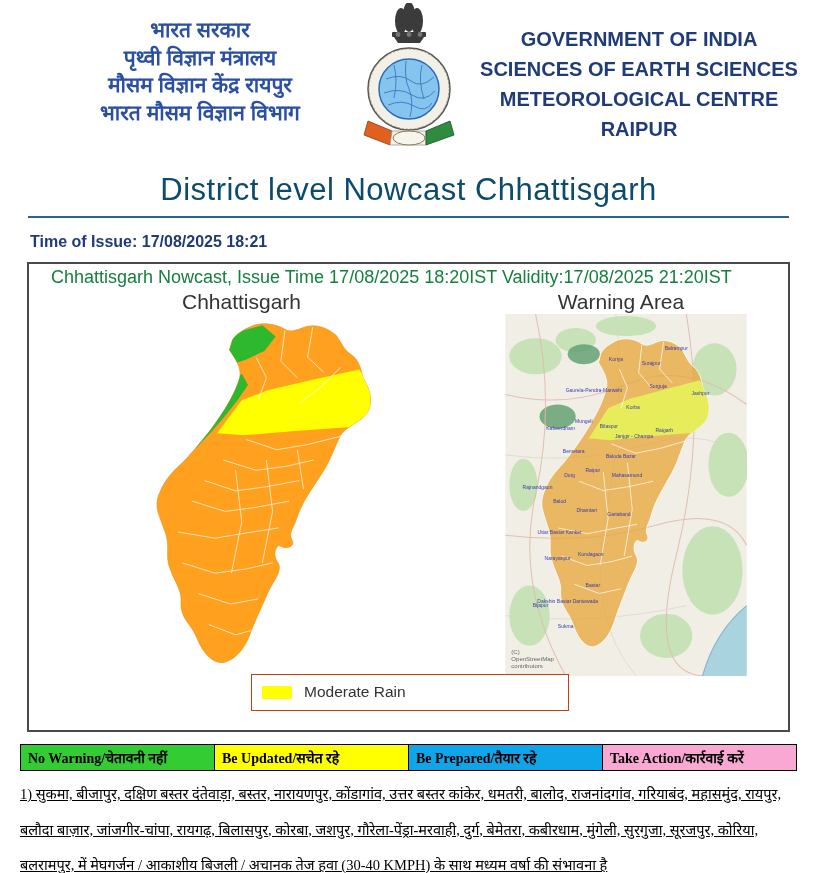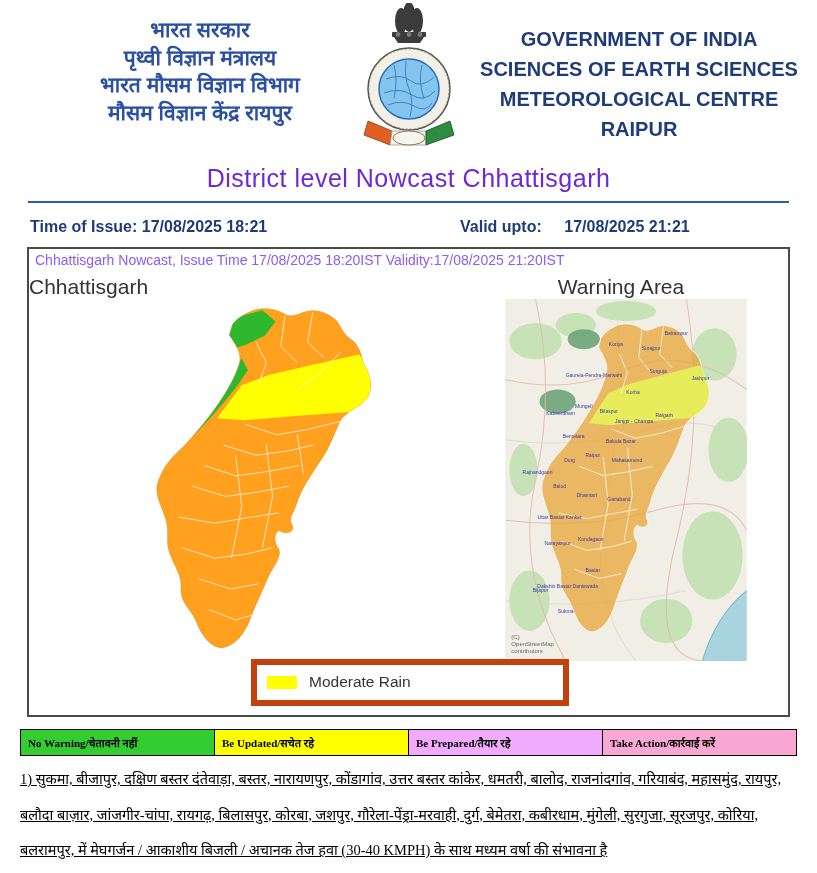--- a/index.html
+++ b/index.html
@@ -14,76 +14,76 @@
     position:absolute; left:52px; top:16px; width:296px; text-align:center;
     color:#2A4FA3; font-weight:bold; font-size:21px; line-height:1.32;
   }
   .logo { position:absolute; left:356px; top:3px; width:106px; height:154px; }
   .english-block {
     position:absolute; left:468px; top:24px; width:342px; text-align:center;
     color:#1F3C78; font-weight:bold; font-size:20px; line-height:1.5;
   }
   
   .title {
-    margin-top:4px; text-align:center; color:#6d28d9; font-size:25px; letter-spacing:0.5px;
+    margin-top:12px; text-align:center; color:#0c4a6e; font-size:31px; letter-spacing:0.5px;
   }
   .title-rule { height:2px; background:#2E5FA3; margin:8px 28px 0 28px; }
   
   .issue-row { position:relative; height:44px; color:#1F3C78; font-weight:bold; font-size:16px; }
   .issue-left  { position:absolute; left:30px;  top:15px; }
   .issue-right { position:absolute; left:460px; top:15px; }
   .issue-right .gap { display:inline-block; width:18px; }
   
   .map-panel {
     position:relative; margin:0 27px; height:470px;
     border:2px solid #4a4a4a; background:#fff;
   }
   .panel-header {
-    padding:3px 6px 0 6px; color:#8b5cf6; font-size:14px; white-space:nowrap;
+    padding:3px 6px 0 22px; color:#15803d; font-size:18px; white-space:nowrap;
   }
   .map-title-left {
-    position:absolute; left:0; top:26px; width:56%; 
+    position:absolute; left:0; top:26px; width:56%; text-align:center;
     color:#333; font-size:21px;
   }
   .map-title-right {
     position:absolute; left:56%; top:26px; width:44%; text-align:center;
     color:#333; font-size:21px;
   }
   .left-map  { position:absolute; left:28px;  top:52px; width:388px; height:360px; }
   .right-map { position:absolute; left:476px; top:50px; width:242px; height:362px; }
   .legend {
     position:absolute; left:222px; top:410px; width:318px;
-    background:#fff; border:6px solid #c2410c; padding:5px 10px 6px 10px;
+    background:#fff; border:1px solid #c2410c; padding:5px 10px 6px 10px;
   }
   .legend-row { display:flex; align-items:center; margin:3px 0; }
   .legend-swatch { width:30px; height:13px; margin-right:12px; flex:0 0 auto; }
   .legend-label { font-size:15.5px; color:#333; white-space:nowrap; }
   
   .warning-bar { display:flex; margin:12px 20px 0 20px; height:27px; }
   .warning-cell {
     flex:1; border:1px solid #000; border-left-width:0;
-    font-family:"Liberation Serif", serif; font-weight:bold; font-size:11px;
+    font-family:"Liberation Serif", serif; font-weight:bold; font-size:14px;
     color:#000; padding-left:7px; display:flex; align-items:center; white-space:nowrap;
   }
   .warning-cell:first-child { border-left-width:1px; }
   
   .notes { margin:6px 20px 0 20px; font-family:"Liberation Serif", serif; font-size:14.5px; color:#000; }
   .notes p { line-height:2.45; margin:0;text-decoration:underline; }
 </style>
 </head>
 <body>
 
 <div class="page">
 
   <div class="header">
     <div class="hindi-block" id="hindi-block">
         <div>भारत सरकार</div>
         <div>पृथ्वी विज्ञान मंत्रालय</div>
+        <div>मौसम विज्ञान केंद्र रायपुर</div>
         <div>भारत मौसम विज्ञान विभाग</div>
-        <div>मौसम विज्ञान केंद्र रायपुर</div>
       </div>
 
     <div class="logo">
       <svg viewBox="0 0 106 154" width="106" height="154">
 
         <g fill="#3b3b3b">
           <ellipse cx="45" cy="18" rx="6" ry="13"></ellipse>
           <ellipse cx="53" cy="14" rx="6.5" ry="15"></ellipse>
           <ellipse cx="61" cy="18" rx="6" ry="13"></ellipse>
           <rect x="36" y="29" width="34" height="5" rx="1"></rect>
@@ -121,24 +121,20 @@
       </div>
   </div>
 
   <div class="title">District level Nowcast Chhattisgarh</div>
   <div class="title-rule"></div>
 
   <div class="issue-row">
     <div class="issue-left">
       <span>Time of Issue:</span>
       <span>17/08/2025 18:21</span>
-    </div>
-    <div class="issue-right">
-      <span>Valid upto:</span><span class="gap"></span>
-      <span>17/08/2025 21:21</span>
     </div>
   </div>
 
   <div class="map-panel">
     <div class="panel-header">Chhattisgarh Nowcast, Issue Time 17/08/2025 18:20IST  Validity:17/08/2025 21:20IST</div>
     <div class="map-title-left">Chhattisgarh</div>
     <div class="map-title-right">Warning Area</div>
 
     <svg class="left-map" viewBox="0 0 290 350">
       <defs>
@@ -277,21 +273,21 @@
         <div class="legend-row">
           <span class="legend-swatch" style="background: rgb(255, 255, 0);"></span>
           <span class="legend-label">Moderate Rain</span>
         </div>
       </div>
   </div>
 
   <div class="warning-bar" id="warning-bar">
       <div class="warning-cell" style="background: rgb(51, 204, 51);">No Warning/चेतावनी नहीं</div>
       <div class="warning-cell" style="background: rgb(255, 255, 0);">Be Updated/सचेत रहे</div>
-      <div class="warning-cell" style="background: #f0abfc;">Be Prepared/तैयार रहे</div>
+      <div class="warning-cell" style="background: #0ea5e9;">Be Prepared/तैयार रहे</div>
       <div class="warning-cell" style="background: #f9a8d4;">Take Action/कार्रवाई करें</div>
     </div>
 
   <div class="notes" id="notes">
       <p>1) सुकमा, बीजापुर, दक्षिण बस्तर दंतेवाड़ा, बस्तर, नारायणपुर, कोंडागांव, उत्तर बस्तर कांकेर, धमतरी, बालोद, राजनांदगांव, गरियाबंद, महासमुंद, रायपुर, बलौदा बाज़ार, जांजगीर-चांपा, रायगढ़, बिलासपुर, कोरबा, जशपुर, गौरेला-पेंड्रा-मरवाही, दुर्ग, बेमेतरा, कबीरधाम, मुंगेली, सुरगुजा, सूरजपुर, कोरिया, बलरामपुर,  में मेघगर्जन / आकाशीय बिजली / अचानक तेज हवा (30-40 KMPH) के साथ मध्यम वर्षा की संभावना  है</p>
       <p>2) राजनांदगांव, रायगढ़, बिलासपुर, कोरबा, जशपुर, गौरेला-पेंड्रा-मरवाही, मुंगेली, सुरगुजा, सूरजपुर, कोरिया, बलरामपुर,  में मध्यम वर्षा की संभावना  है</p>
     </div>
 
 </div>
 

